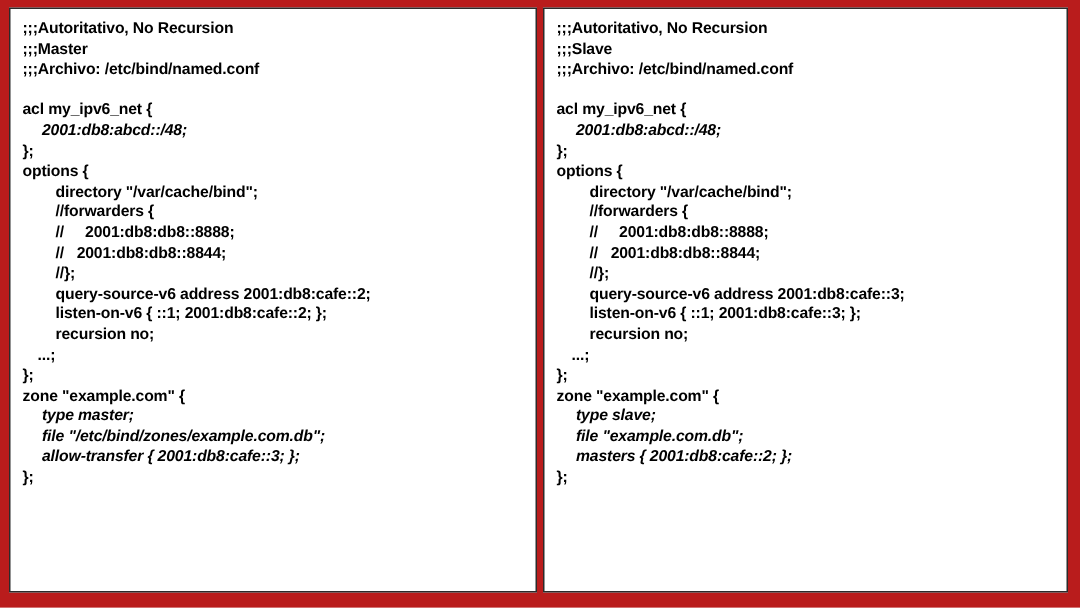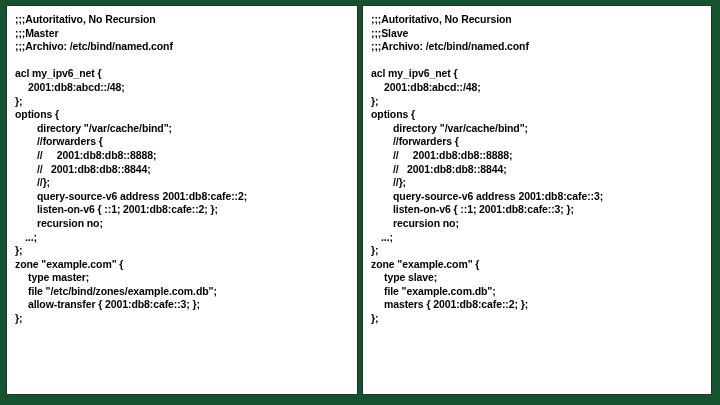--- a/index.html
+++ b/index.html
@@ -12,21 +12,21 @@
     width: 720px;
     height: 405px;
     overflow: hidden;
     font-family: "Liberation Sans", "DejaVu Sans", sans-serif;
   }
 
   #figure {
     position: relative;
     width: 720px;
     height: 405px;
-    background: #14532d;
+    background: #b91c1c;
   }
 
   
   .panel {
     position: absolute;
     top: 5px;
     height: 390px;
     background: #ffffff;
     border: 1px solid #2b2b2b;
     box-sizing: border-box;
@@ -56,21 +56,21 @@
     letter-spacing: -0.1px;
     padding-left: 8px;
     height: 13.6px;
   }
   .code-line.blank {
     height: 13.6px;
   }
 
   
   .ind-0 { padding-left: 8px;  }
-  .ind-1 { padding-left: 21px; }
+  .ind-1 { padding-left: 21px; font-style: italic; }
   .ind-2 { padding-left: 30px; }
   .ind-3 { padding-left: 18px; }
 </style>
 </head>
 <body>
 
 <div id="figure">
 
   <div class="panel" id="panel-master">
     <pre class="code-block"><div class="code-line ind-0">;;;Autoritativo, No Recursion</div><div class="code-line ind-0">;;;Master</div><div class="code-line ind-0">;;;Archivo: /etc/bind/named.conf</div><div class="code-line ind-0 blank">&nbsp;</div><div class="code-line ind-0">acl my_ipv6_net {</div><div class="code-line ind-1">2001:db8:abcd::/48;</div><div class="code-line ind-0">};</div><div class="code-line ind-0">options {</div><div class="code-line ind-2">directory "/var/cache/bind";</div><div class="code-line ind-2">//forwarders {</div><div class="code-line ind-2">//     2001:db8:db8::8888;</div><div class="code-line ind-2">//   2001:db8:db8::8844;</div><div class="code-line ind-2">//};</div><div class="code-line ind-2">query-source-v6 address 2001:db8:cafe::2;</div><div class="code-line ind-2">listen-on-v6 { ::1; 2001:db8:cafe::2; };</div><div class="code-line ind-2">recursion no;</div><div class="code-line ind-3">...;</div><div class="code-line ind-0">};</div><div class="code-line ind-0">zone "example.com" {</div><div class="code-line ind-1">type master;</div><div class="code-line ind-1">file "/etc/bind/zones/example.com.db";</div><div class="code-line ind-1">allow-transfer { 2001:db8:cafe::3; };</div><div class="code-line ind-0">};</div></pre>

